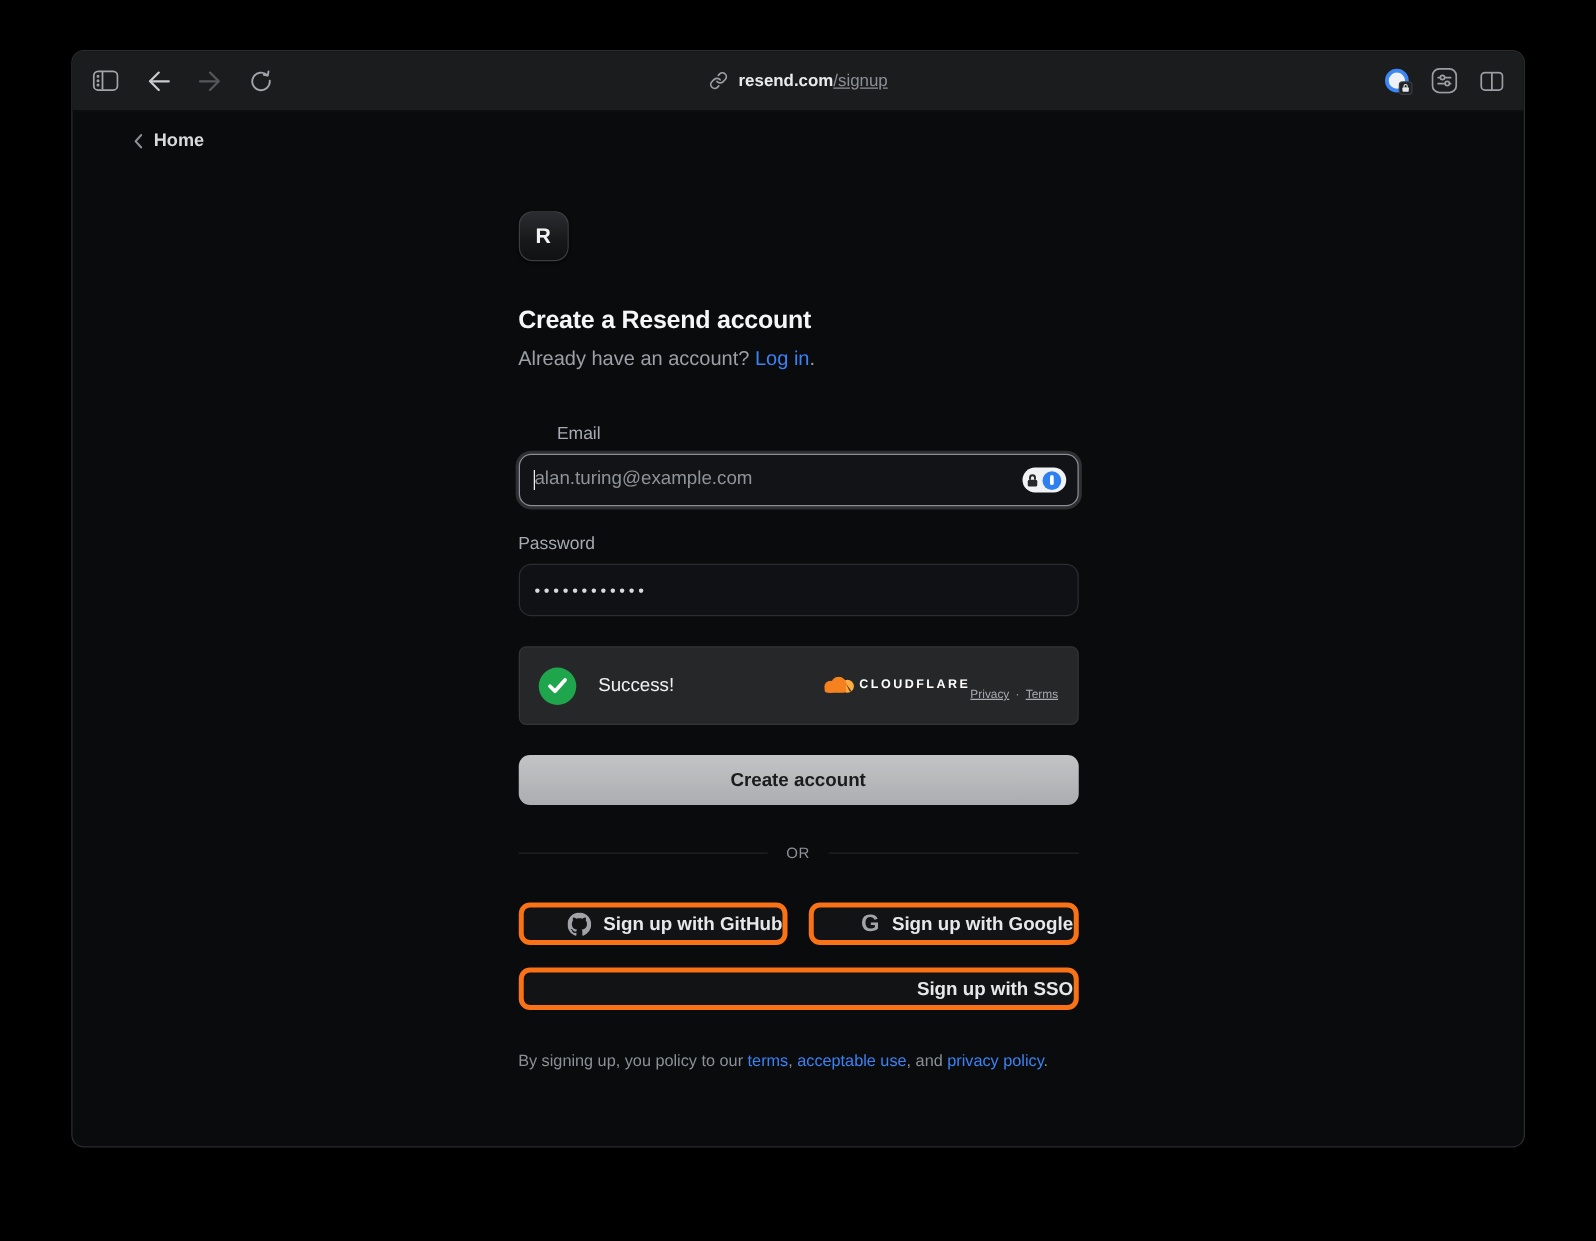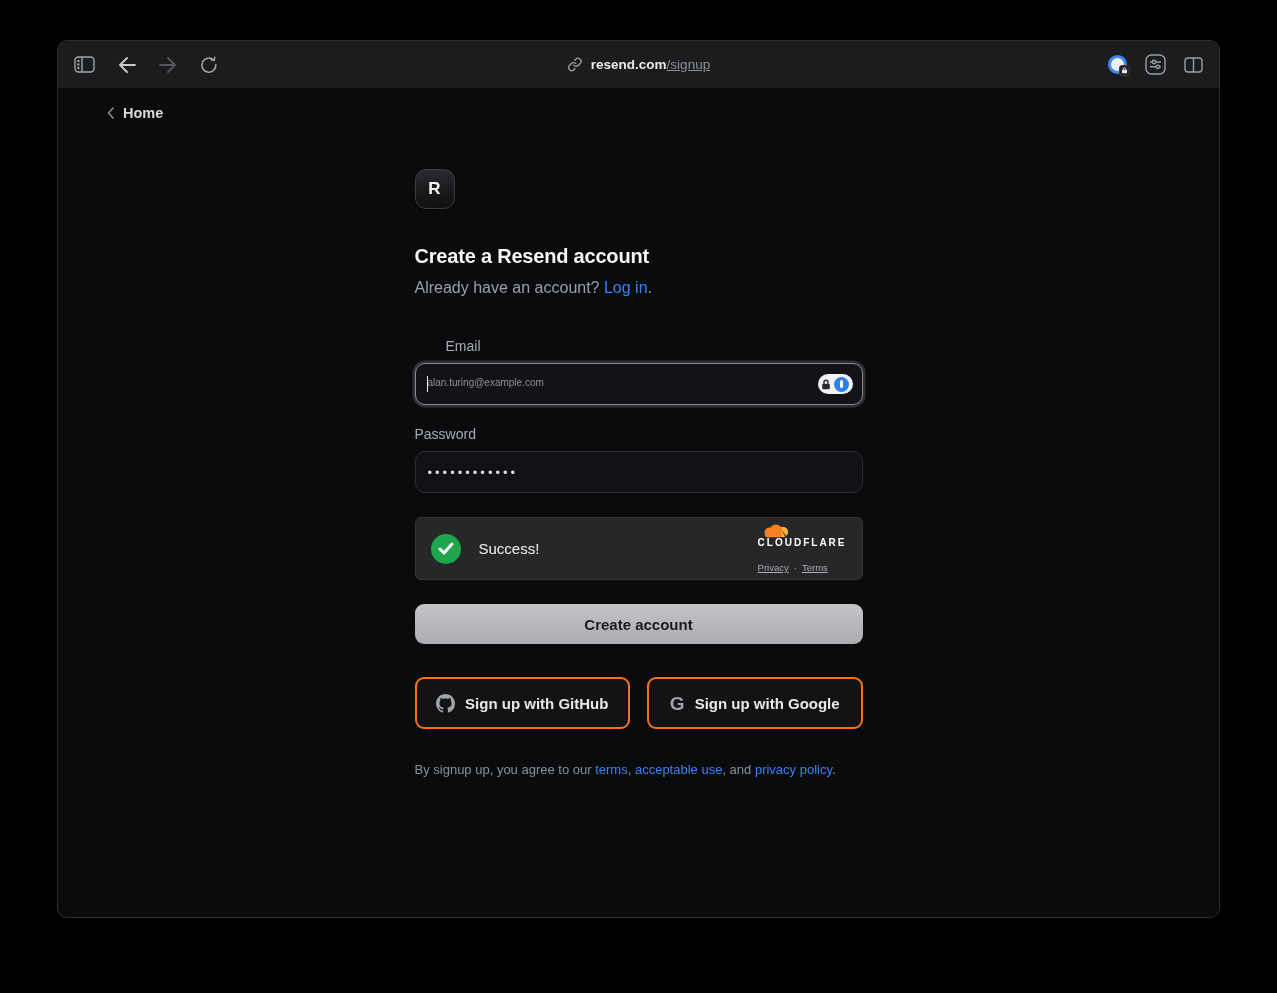--- a/index.html
+++ b/index.html
@@ -56,21 +56,21 @@
   .subtitle { margin-top:11px; font-size:16px; color:#9ca0a6; }
   .subtitle a { color:#3b82f6; text-decoration:none; cursor:pointer; }
 
   .field-label { font-size:14px; color:#a7abb1; }
   .lbl-email { margin-top:41px;margin-left:31px; }
   .lbl-password { margin-top:21px; }
 
   .input-wrap { position:relative; margin-top:9px; }
   .text-input {
     width:100%; height:42px; border-radius:10px; background:#101114;
-    border:1px solid #2b2d30; color:#e8e9ea; font-size:10px; padding:0 48px 4px 12px;
+    border:1px solid #2b2d30; color:#e8e9ea; font-size:15px; padding:0 48px 4px 12px;
     font-family:"Liberation Sans","DejaVu Sans",sans-serif; outline:none;
   }
   .text-input::placeholder { color:#8f9298; }
   .input-focused {
     border:1px solid #8a8d93;
     box-shadow:0 0 0 2.5px rgba(140,143,149,0.28);
     background:#121316;
   }
   .caret { position:absolute; left:12px; top:13px; width:1.5px; height:16px; background:#eceded; }
 
@@ -90,42 +90,42 @@
   
   .turnstile {
     margin-top:24px; height:63px; background:#262729; border:1px solid #343537;
     border-radius:6px; display:flex; align-items:center; padding:16px 15px;
   }
   .check-circle {
     width:30px; height:30px; border-radius:50%; background:#1fa64d;
     display:flex; align-items:center; justify-content:center; flex:none;
   }
   .ts-status { margin-left:18px; font-size:15px; color:#f0f1f3; }
-  .ts-brand { margin-left:auto; display:flex; flex-direction:column; }
+  .ts-brand { margin-left:auto; display:flex; flex-direction:row; align-items:center; }
   .cf-wordmark { color:#fff; font-size:10px; font-weight:700; letter-spacing:2px; margin-top:-2px; }
   .cf-links { margin-top:14px; font-size:9.5px; color:#a8abaf; display:flex; gap:5px; align-items:center; }
   .cf-links a { color:#a8abaf; text-decoration:underline; cursor:pointer; }
 
   
   .primary-btn {
     margin-top:24px; width:100%; height:40px; border:none; border-radius:9px;
     background:linear-gradient(180deg,#c3c4c6,#acadb0);
     color:#1b1c1e; font-size:15px; font-weight:700; cursor:pointer;
     font-family:"Liberation Sans","DejaVu Sans",sans-serif;
   }
 
   .or-row { margin-top:31px; display:flex; align-items:center; gap:15px; }
   .or-line { flex:1; height:1px; background:#232527; }
   .or-label { font-size:12px; color:#8d9095; letter-spacing:0.5px; }
 
   .oauth-row { margin-top:33px; display:flex; gap:17px; }
   .oauth-btn {
-    flex:1; height:52px; background:#121315; border:2px solid #f97316; border-radius:9px;
+    flex:1; height:34px; background:#121315; border:4px solid #f97316; border-radius:9px;
     color:#e7e8ea; font-size:15px; font-weight:700; cursor:pointer;
-    display:flex; align-items:center; justify-content:center; gap:10px;
+    display:flex; align-items:center; justify-content:flex-end; gap:10px;
     font-family:"Liberation Sans","DejaVu Sans",sans-serif;
   }
   .sso-btn { margin-top:18px; width:100%; flex:none; }
   .g-glyph { font-size:19px; font-weight:700; color:#a0a3a8; line-height:1; }
 
   .footer-note { margin-top:33px; font-size:13px; color:#8a9097; }
   .footer-note a { color:#3b82f6; text-decoration:none; cursor:pointer; }
 
   svg { display:block; }
 </style>
@@ -260,31 +260,39 @@
           <span class="cf-links">
             <a>Privacy</a>
             <span>·</span>
             <a>Terms</a>
           </span>
         </span>
       </div>
 
       <button class="primary-btn">Create account</button>
 
+      <div class="or-row">
+        <span class="or-line"></span>
+        <span class="or-label">OR</span>
+        <span class="or-line"></span>
+      </div>
 
       <div class="oauth-row">
         <button class="oauth-btn">
           <svg width="19" height="19" viewBox="0 0 16 16">
             <path fill="#a0a3a8" fill-rule="evenodd" d="M8 0C3.58 0 0 3.58 0 8c0 3.54 2.29 6.53 5.47 7.59.4.07.55-.17.55-.38 0-.19-.01-.82-.01-1.49-2.01.37-2.53-.49-2.69-.94-.09-.23-.48-.94-.82-1.13-.28-.15-.68-.52-.01-.53.63-.01 1.08.58 1.23.82.72 1.21 1.87.87 2.33.66.07-.52.28-.87.51-1.07-1.78-.2-3.64-.89-3.64-3.95 0-.87.31-1.59.82-2.15-.08-.2-.36-1.02.08-2.12 0 0 .67-.21 2.2.82.64-.18 1.32-.27 2-.27s1.36.09 2 .27c1.53-1.04 2.2-.82 2.2-.82.44 1.1.16 1.92.08 2.12.51.56.82 1.27.82 2.15 0 3.07-1.87 3.75-3.65 3.95.29.25.54.73.54 1.48 0 1.07-.01 1.93-.01 2.2 0 .21.15.46.55.38A8.01 8.01 0 0 0 16 8c0-4.42-3.58-8-8-8z"></path>
           </svg>
           <span>Sign up with GitHub</span>
         </button>
         <button class="oauth-btn">
           <span class="g-glyph">G</span>
           <span>Sign up with Google</span>
         </button>
       </div>
 
-
-      <div class="footer-note"><span>By signup up, you agree to our </span><a>terms</a><span>, </span><a>acceptable use</a><span>, and </span><a>privacy policy</a><span>.</span></div>
+      <button class="oauth-btn sso-btn">
+        <span>Sign up with SSO</span>
+      </button>
+
+      <div class="footer-note"><span>By signing up, you policy to our </span><a>terms</a><span>, </span><a>acceptable use</a><span>, and </span><a>privacy policy</a><span>.</span></div>
     </div>
   </div>
 </div>
 
 </body></html>

